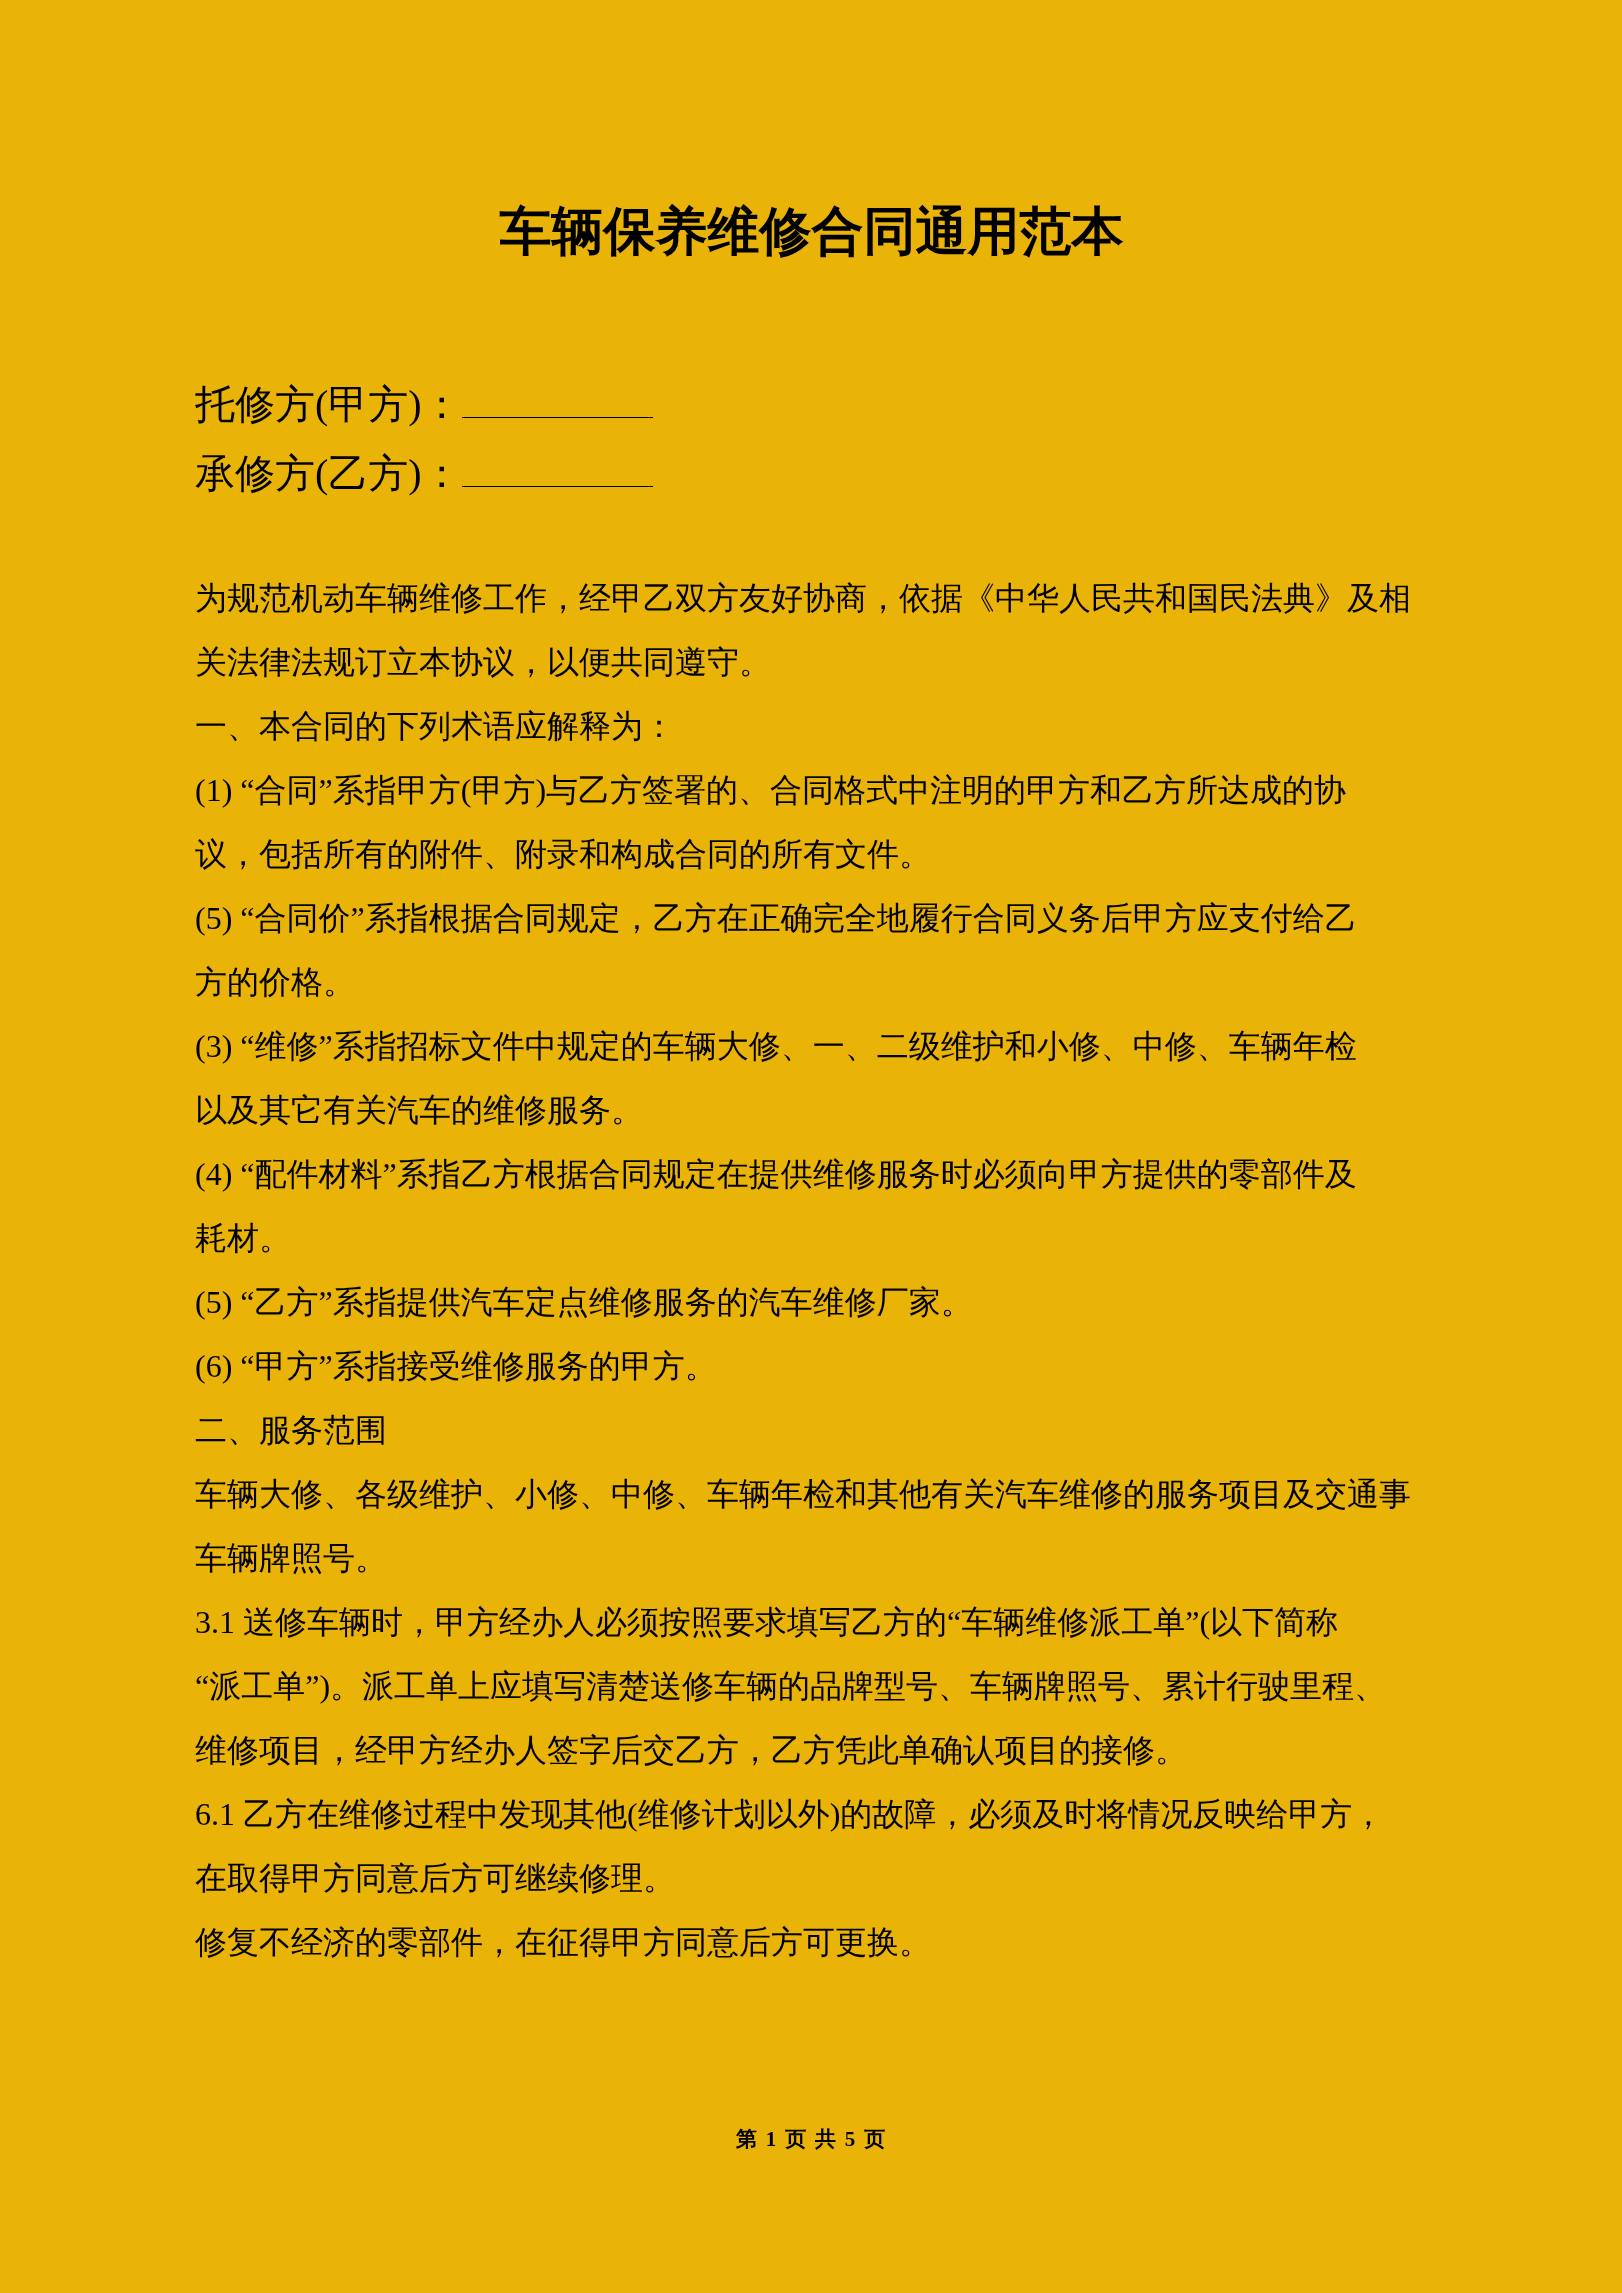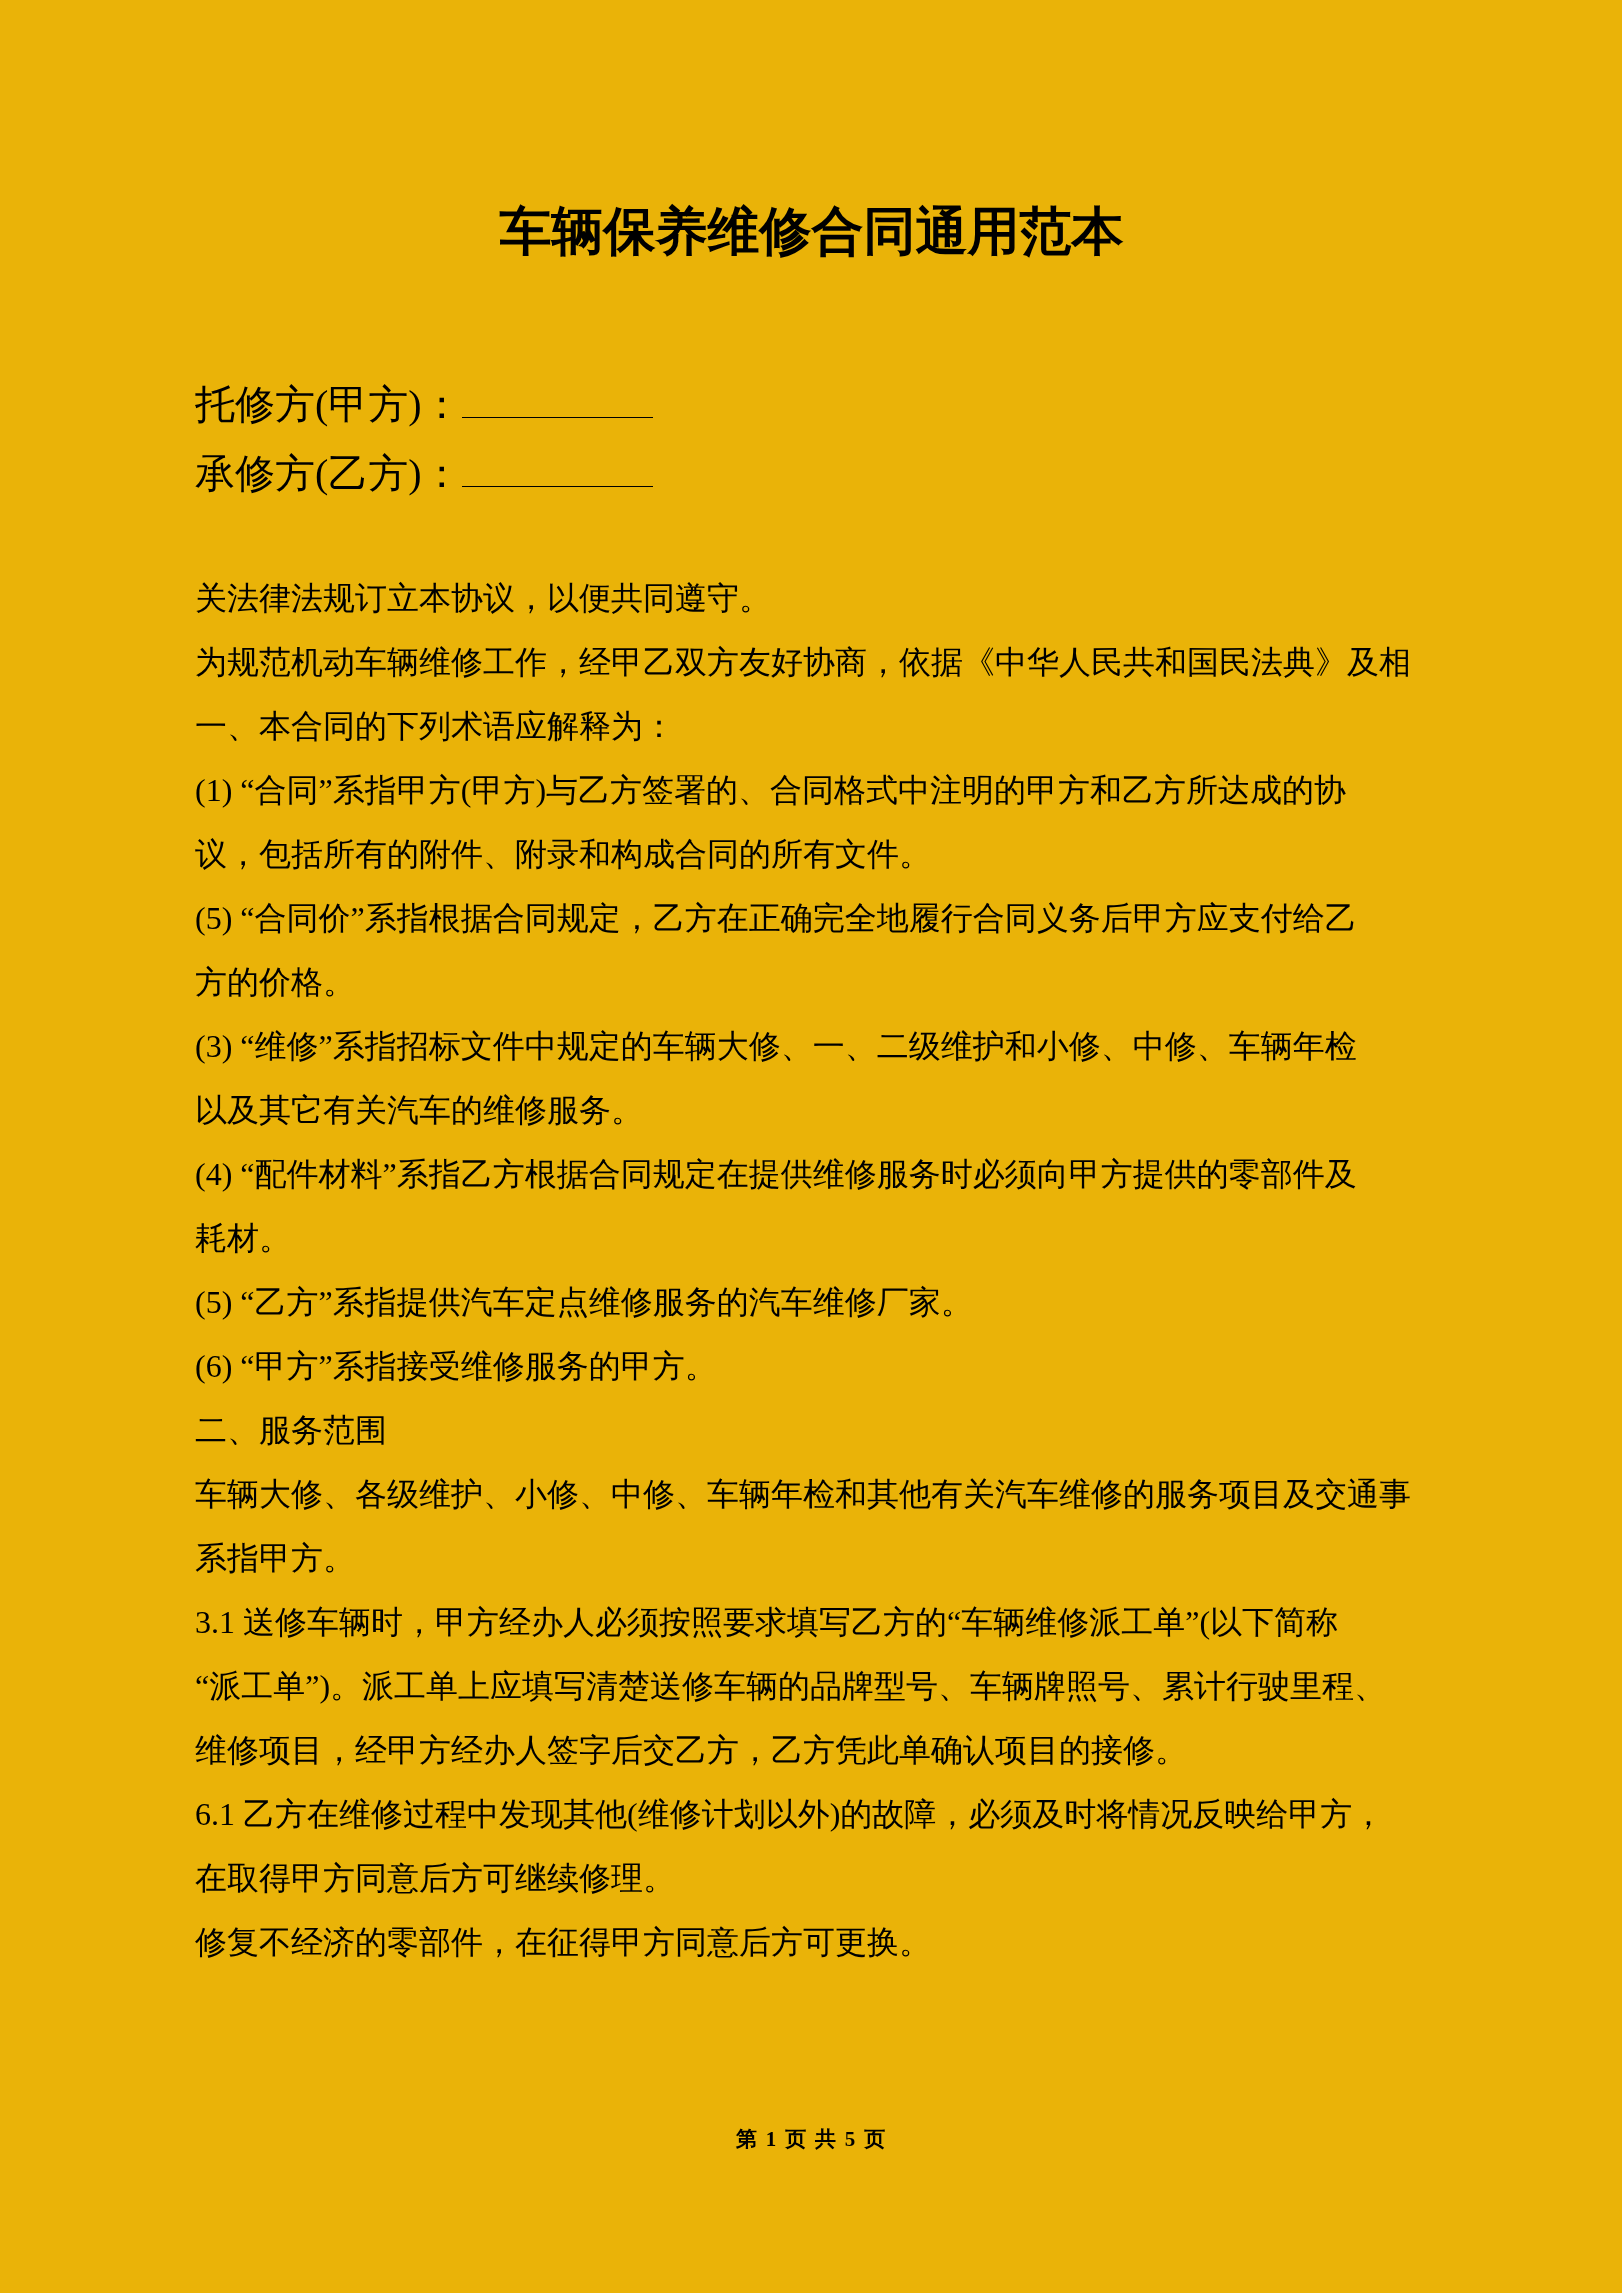--- a/index.html
+++ b/index.html
@@ -77,36 +77,36 @@
   <div class="party-row first">
     <span>托修方(甲方)：</span><span class="blank-line"></span>
   </div>
 
   <div class="party-row second">
     <span>承修方(乙方)：</span><span class="blank-line"></span>
   </div>
 
   <div class="body-block">
 
-  <div class="body-line">关法律法规订立本协议，以便共同遵守。</div>
-      <div class="body-line">为规范机动车辆维修工作，经甲乙双方友好协商，依据《中华人民共和国民法典》及相</div>
+  <div class="body-line">为规范机动车辆维修工作，经甲乙双方友好协商，依据《中华人民共和国民法典》及相</div>
+      <div class="body-line">关法律法规订立本协议，以便共同遵守。</div>
       <div class="body-line">一、本合同的下列术语应解释为：</div>
       <div class="body-line">(1) “合同”系指甲方(甲方)与乙方签署的、合同格式中注明的甲方和乙方所达成的协</div>
       <div class="body-line">议，包括所有的附件、附录和构成合同的所有文件。</div>
       <div class="body-line">(5) “合同价”系指根据合同规定，乙方在正确完全地履行合同义务后甲方应支付给乙</div>
       <div class="body-line">方的价格。</div>
       <div class="body-line">(3) “维修”系指招标文件中规定的车辆大修、一、二级维护和小修、中修、车辆年检</div>
       <div class="body-line">以及其它有关汽车的维修服务。</div>
       <div class="body-line">(4) “配件材料”系指乙方根据合同规定在提供维修服务时必须向甲方提供的零部件及</div>
       <div class="body-line">耗材。</div>
       <div class="body-line">(5) “乙方”系指提供汽车定点维修服务的汽车维修厂家。</div>
       <div class="body-line">(6) “甲方”系指接受维修服务的甲方。</div>
       <div class="body-line">二、服务范围</div>
       <div class="body-line">车辆大修、各级维护、小修、中修、车辆年检和其他有关汽车维修的服务项目及交通事</div>
-      <div class="body-line">系指甲方。</div>
+      <div class="body-line">车辆牌照号。</div>
       <div class="body-line">3.1 送修车辆时，甲方经办人必须按照要求填写乙方的“车辆维修派工单”(以下简称</div>
       <div class="body-line">“派工单”)。派工单上应填写清楚送修车辆的品牌型号、车辆牌照号、累计行驶里程、</div>
       <div class="body-line">维修项目，经甲方经办人签字后交乙方，乙方凭此单确认项目的接修。</div>
       <div class="body-line">6.1 乙方在维修过程中发现其他(维修计划以外)的故障，必须及时将情况反映给甲方，</div>
       <div class="body-line">在取得甲方同意后方可继续修理。</div>
       <div class="body-line">修复不经济的零部件，在征得甲方同意后方可更换。</div>
     </div>
 
   <div class="page-footer">第 1 页 共 5 页</div>
 

